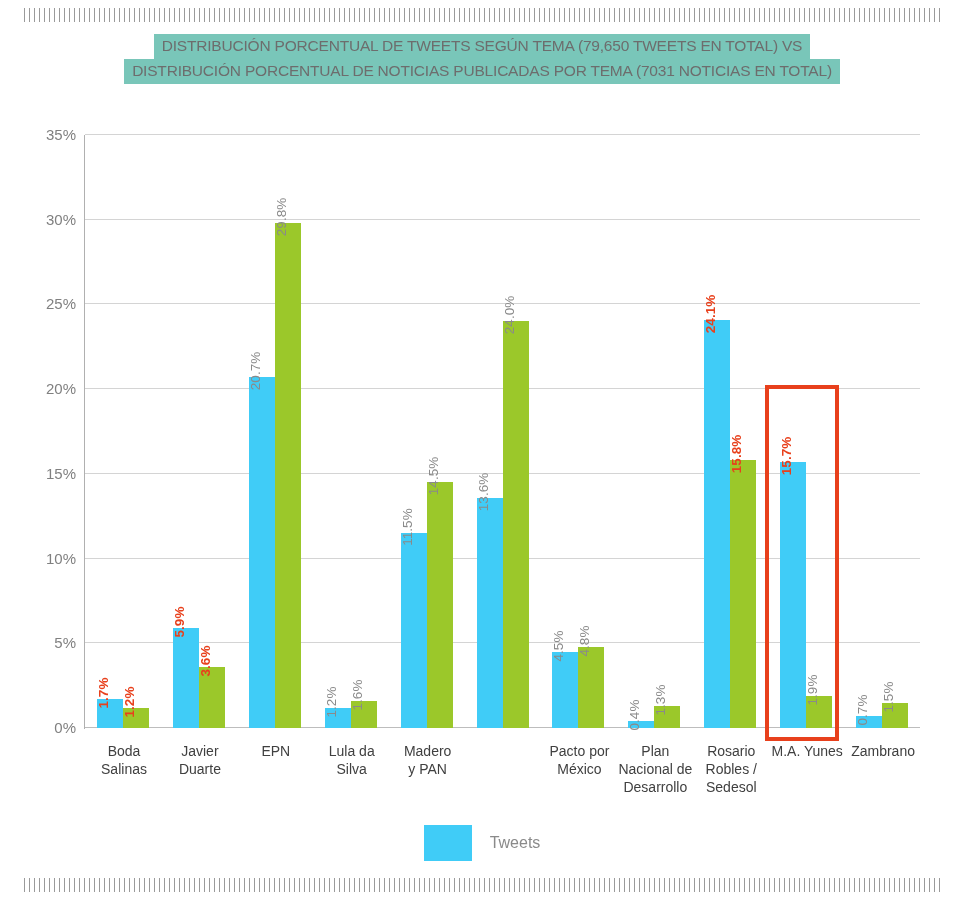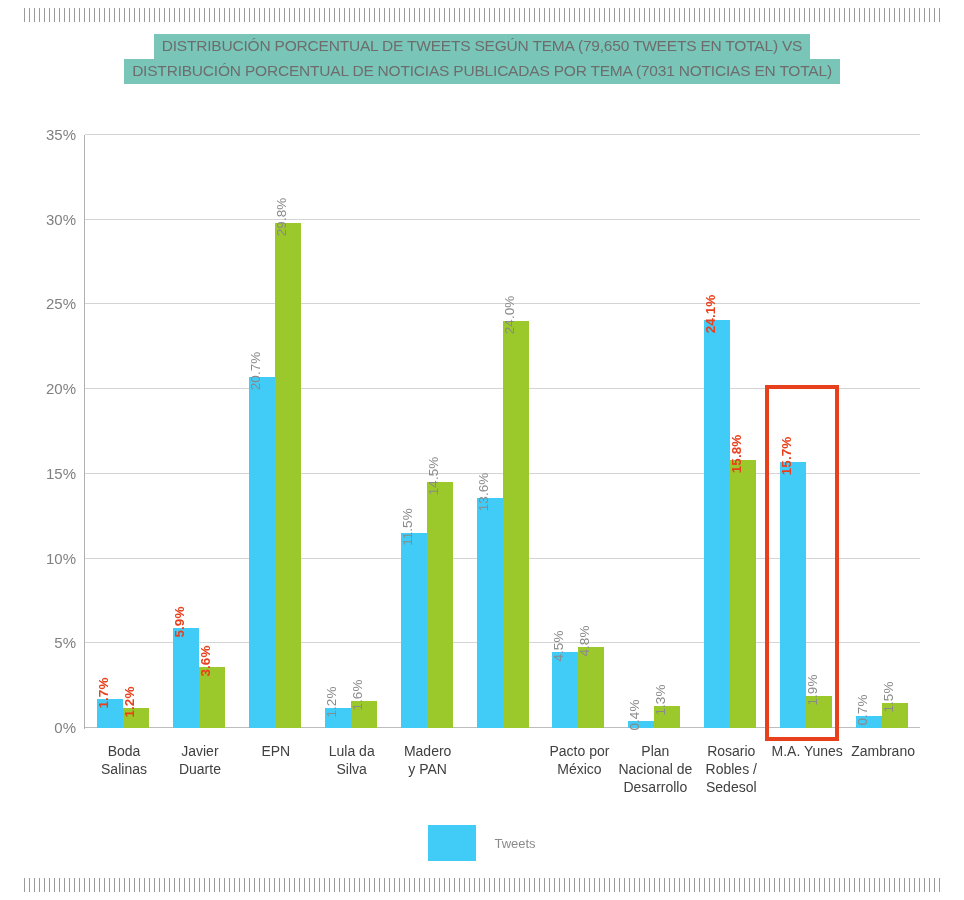--- a/index.html
+++ b/index.html
@@ -146,21 +146,21 @@
   .legend {
     position: absolute;
     top: 825px; left: 0; width: 964px;
     display: flex;
     justify-content: center;
     align-items: center;
     gap: 54px;
   }
   .legend-item { display: flex; align-items: center; gap: 18px; }
   .legend-swatch { width: 48px; height: 36px; }
-  .legend-text { color: #8a8a8a; font-size: 13px; }
+  .legend-text { color: #8a8a8a; font-size: 16px; }
 </style>
 </head>
 <body>
 
 <div id="page">
 
   <div class="ruler top"></div>
   <div class="ruler bottom"></div>
 
   <div class="title-wrap">

